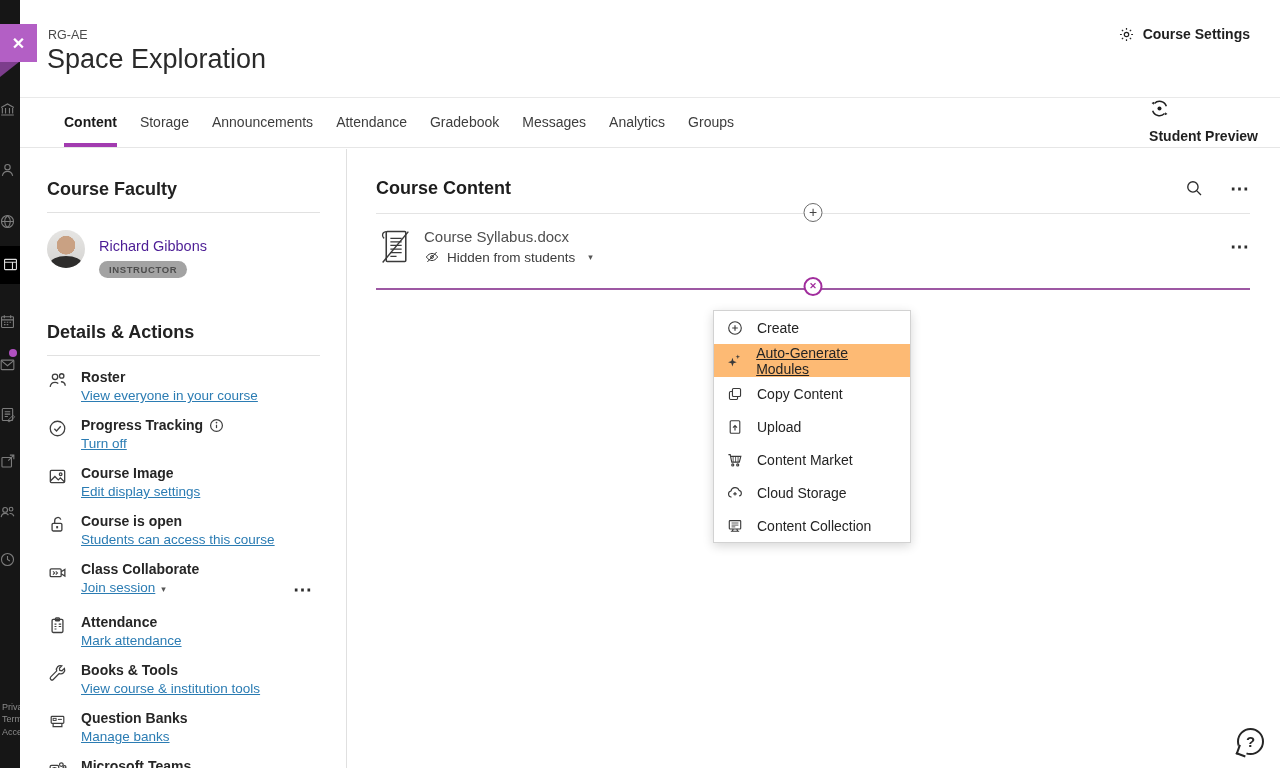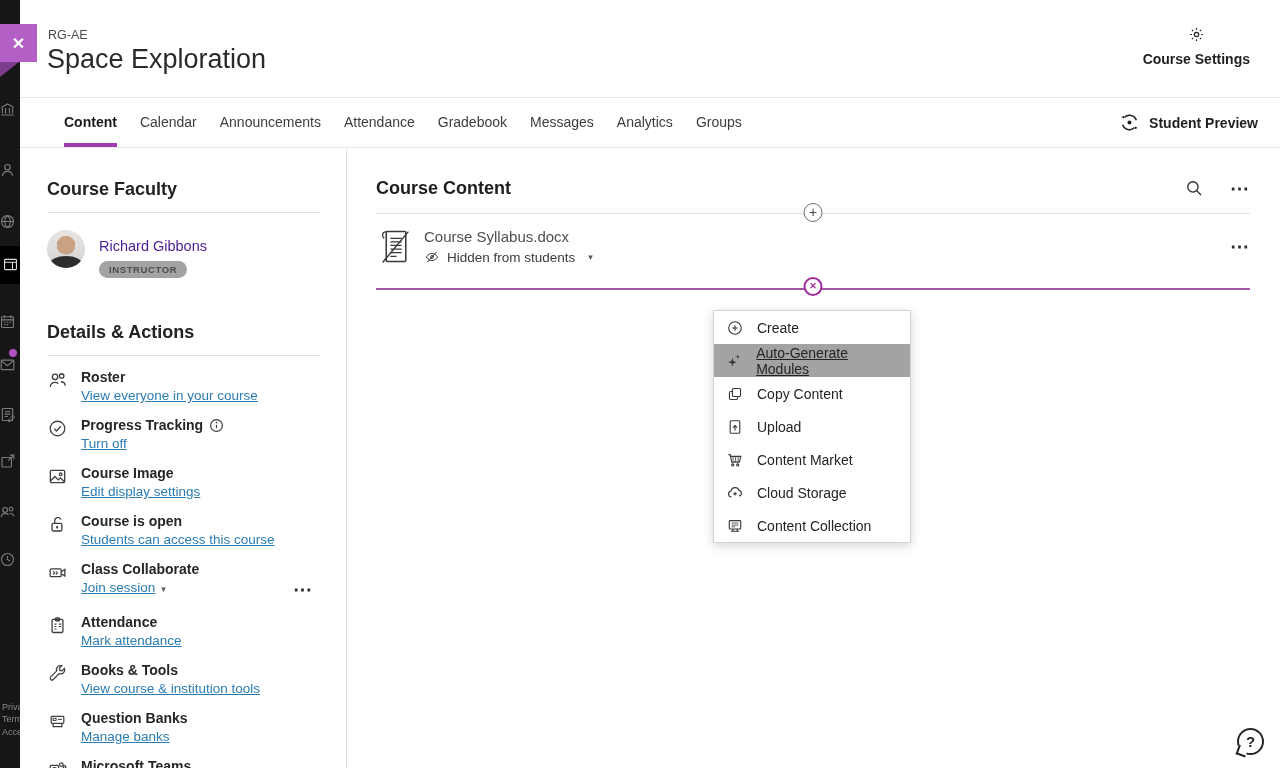--- a/index.html
+++ b/index.html
@@ -18,29 +18,29 @@
   
   .close-btn { position:absolute; left:0; top:24px; width:37px; height:38px; background:#b35fc5; z-index:30;
                display:flex; align-items:center; justify-content:center; color:#fff; font-size:16px; font-weight:bold; cursor:pointer; }
   .close-fold { position:absolute; left:0; top:62px; width:0; height:0; border-top:15px solid #7c3d8c; border-right:19px solid transparent; z-index:29; }
 
   
   .page { position:absolute; left:20px; top:8px; width:1260px; height:768px; background:#fff; }
   .hdr { position:relative; height:90px; border-bottom:1px solid #e9e9e9; }
   .course-id { position:absolute; left:28px; top:20px; font-size:12.5px; color:#4a4a4a; }
   .course-title { position:absolute; left:27px; top:36px; font-family:Liberation Sans, sans-serif; font-size:27px; color:#2a2a2a; }
-  .settings-btn { position:absolute; right:30px; top:18px; display:flex; align-items:center; gap:8px;
-                  font-size:14px; font-weight:bold; color:#1f1f1f; cursor:pointer;flex-direction:column; }
+  .settings-btn { position:absolute; right:30px; top:18px; display:flex; align-items:flex-start; gap:8px;
+                  font-size:14px; font-weight:bold; color:#1f1f1f; cursor:pointer; }
 
   
   .tabs { position:relative; height:50px; border-bottom:1px solid #e6e6e6; display:flex; align-items:stretch; padding-left:44px; gap:23px; }
   .tab { display:flex; align-items:center; font-size:14px; color:#3d3d3d; border-bottom:4px solid transparent; padding-top:3px; cursor:pointer; }
   .tab.active { font-weight:bold; color:#191919; border-bottom-color:#a23bb0; }
-  .sp-btn { position:absolute; right:22px; top:0; height:100%; display:flex; align-items:center; gap:9px;
-            font-size:14px; font-weight:bold; color:#1f1f1f; cursor:pointer; }
+  .sp-btn { position:absolute; right:22px; top:0; height:100%; display:flex; align-items:flex-start; gap:9px;
+            font-size:14px; font-weight:bold; color:#1f1f1f; cursor:pointer;flex-direction:column; }
 
   
   .sidebar { position:absolute; left:0; top:141px; width:327px; height:627px; border-right:1px solid #e0e0e0; padding-left:27px; }
   .side-h { margin-top:30px; font-size:18px; font-weight:bold; color:#222; }
   .side-rule { width:273px; height:1px; background:#e1e1e1; margin-top:12px; }
   .fac-row { display:flex; margin-top:17px; gap:14px; align-items:flex-start; }
   .avatar { width:38px; height:38px; border-radius:50%; overflow:hidden; position:relative; flex:none;
             background: radial-gradient(circle at 50% 40%, #c9a183 0 31%, rgba(0,0,0,0) 32%), linear-gradient(#e6e5e3,#d4d3d1); }
   .avatar::after { content:""; position:absolute; left:3px; right:3px; bottom:-4px; height:16px; background:#2e2d2c; border-radius:50% 50% 0 0; }
   .fac-name { font-size:14.5px; font-weight:normal; color:#4c1d95; margin-top:8px; }
@@ -68,21 +68,21 @@
   .file-title { font-size:15px; color:#4f4f4f; cursor:pointer; }
   .vis-row { display:flex; align-items:center; gap:7px; margin-top:4px; font-size:13.5px; color:#3b3b3b; cursor:pointer; }
   .insert2 { position:relative; margin:23px 30px 0 28px; height:2px; background:#9d58a3; }
   .insert2-btn { position:absolute; left:50%; top:-11px; transform:translateX(-50%); width:19px; height:19px; border-radius:50%;
                  background:#fff; border:2px solid #a12d9d; color:#a12d9d; font-size:9px; font-weight:bold; line-height:15px; text-align:center; cursor:pointer; }
 
   
   .menu { position:absolute; left:365px; top:161px; width:198px; background:#fff; border:1px solid #d2d2d2;
           box-shadow:0 3px 10px rgba(0,0,0,.16); z-index:40; }
   .menu-item { height:33px; display:flex; align-items:center; gap:13px; padding:0 12px; font-size:14px; color:#242424; cursor:pointer; }
-  .menu-item.hl { background:#a3a3a3; }
+  .menu-item.hl { background:#fdba74; }
   .menu-item.hl .mi-label { text-decoration:underline; }
 
   
   .help-btn { position:absolute; right:16px; bottom:13px; width:27px; height:27px; border:2px solid #262626; border-radius:50%;
               text-align:center; font-size:15px; font-weight:bold; color:#262626; line-height:23px; cursor:pointer; z-index:10; background:#fff; }
   .help-btn::after { content:""; position:absolute; left:-2px; bottom:-3px; width:8px; height:8px;
                      border-left:2px solid #262626; border-bottom:2px solid #262626; background:#fff; transform:rotate(20deg); }
 </style>
 </head>
 <body>
@@ -156,21 +156,21 @@
         </svg>
       <span>Course Settings</span>
     </div>
   </div>
 
   <div class="tabs">
     <div class="tab active">
         <span>Content</span>
       </div>
     <div class="tab">
-        <span>Calendar</span>
+        <span>Storage</span>
       </div>
     <div class="tab">
         <span>Announcements</span>
       </div>
     <div class="tab">
         <span>Attendance</span>
       </div>
     <div class="tab">
         <span>Gradebook</span>
       </div>

